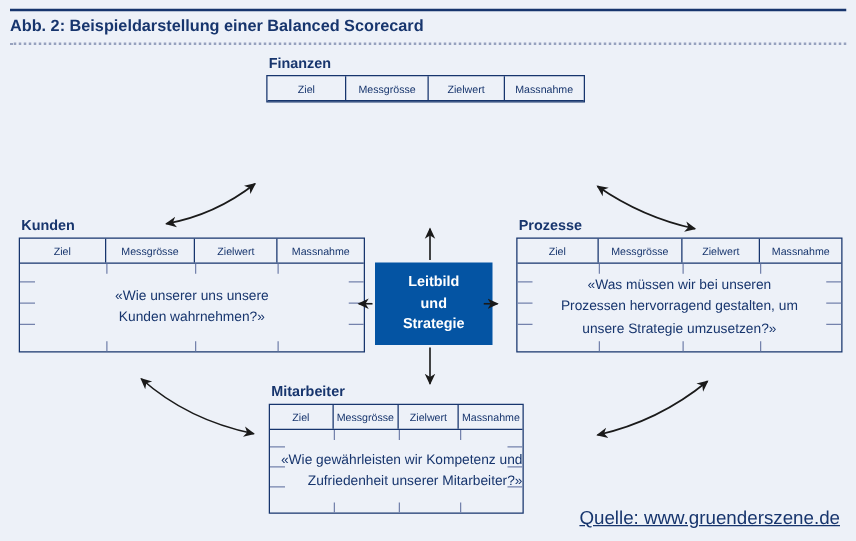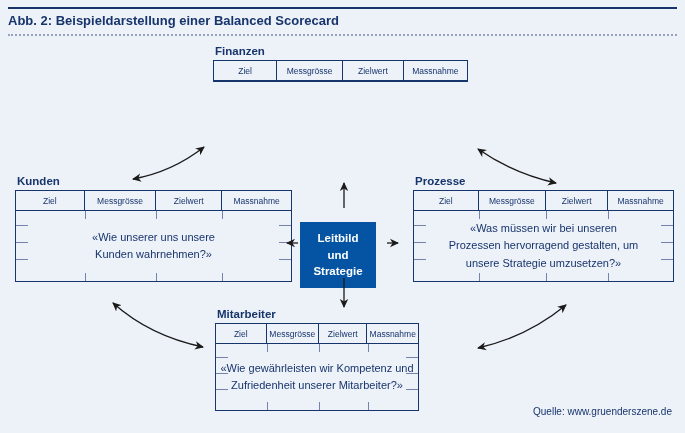--- a/index.html
+++ b/index.html
@@ -30,31 +30,31 @@
   .th:nth-child(2){width:26%;text-align:center;}
   .th:nth-child(3){width:24%;}
   .th:nth-child(4){width:25%;border-right:none;}
   .tbody{position:relative;display:flex;align-items:center;justify-content:center;}
   .question{font-size:11px;line-height:1.55;color:var(--navy);text-align:center;}
   .stub{position:absolute;background:var(--inner-line);}
   .stub.v{width:1px;height:8px;}
   .stub.h{height:1px;width:12px;}
 
   
-  .center-box{position:absolute;left:300px;top:210px;width:76px;height:66px;background:var(--box-blue);
+  .center-box{position:absolute;left:300px;top:210px;width:94px;height:66px;background:var(--box-blue);
     display:flex;flex-direction:column;align-items:center;justify-content:center;
-    color:#fff;font-size:11.5px;font-weight:bold;line-height:1.45;text-align:center;margin-top:12px;}
+    color:#fff;font-size:11.5px;font-weight:bold;line-height:1.45;text-align:center;}
 
   
   svg.overlay{position:absolute;left:0;top:0;pointer-events:none;}
   .arrow{stroke:var(--arrow);stroke-width:1.3;fill:none;}
   .ah{fill:var(--arrow);}
 
   
-  .source{position:absolute;right:13px;top:406px;font-size:10px;color:var(--navy);}
+  .source{position:absolute;right:13px;top:406px;font-size:15px;color:var(--navy);text-decoration:underline;}
 </style>
 </head>
 <body>
 
 <div class="page">
 
   <div class="header">
     <div class="fig-title">Abb. 2: Beispieldarstellung einer Balanced Scorecard</div>
   </div>
 
@@ -127,21 +127,21 @@
   <div class="panel" style="left:215px;top:308px;width:204px;">
     <div class="panel-label">Mitarbeiter</div>
     <div class="bsc-table">
       <div class="thead">
         <div class="th">Ziel</div>
         <div class="th">Messgrösse</div>
         <div class="th">Zielwert</div>
         <div class="th">Massnahme</div>
       </div>
       <div class="tbody" style="height:66px;">
-        <div class="question" style="max-width:215px;">«Wie gewährleisten wir Kompetenz und Zufriedenheit unserer Mitarbeiter?»</div>
+        <div class="question" style="max-width:215px;text-align:right;">«Wie gewährleisten wir Kompetenz und Zufriedenheit unserer Mitarbeiter?»</div>
       <span class="stub v" style="left: 25%; top: 0px;"></span>
           <span class="stub v" style="left: 25%; bottom: 0px;"></span>
           <span class="stub v" style="left: 51%; top: 0px;"></span>
           <span class="stub v" style="left: 51%; bottom: 0px;"></span>
           <span class="stub v" style="left: 75%; top: 0px;"></span>
           <span class="stub v" style="left: 75%; bottom: 0px;"></span>
           <span class="stub h" style="top: 20%; left: 0px;"></span>
           <span class="stub h" style="top: 20%; right: 0px;"></span>
           <span class="stub h" style="top: 44%; left: 0px;"></span>
           <span class="stub h" style="top: 44%; right: 0px;"></span>

